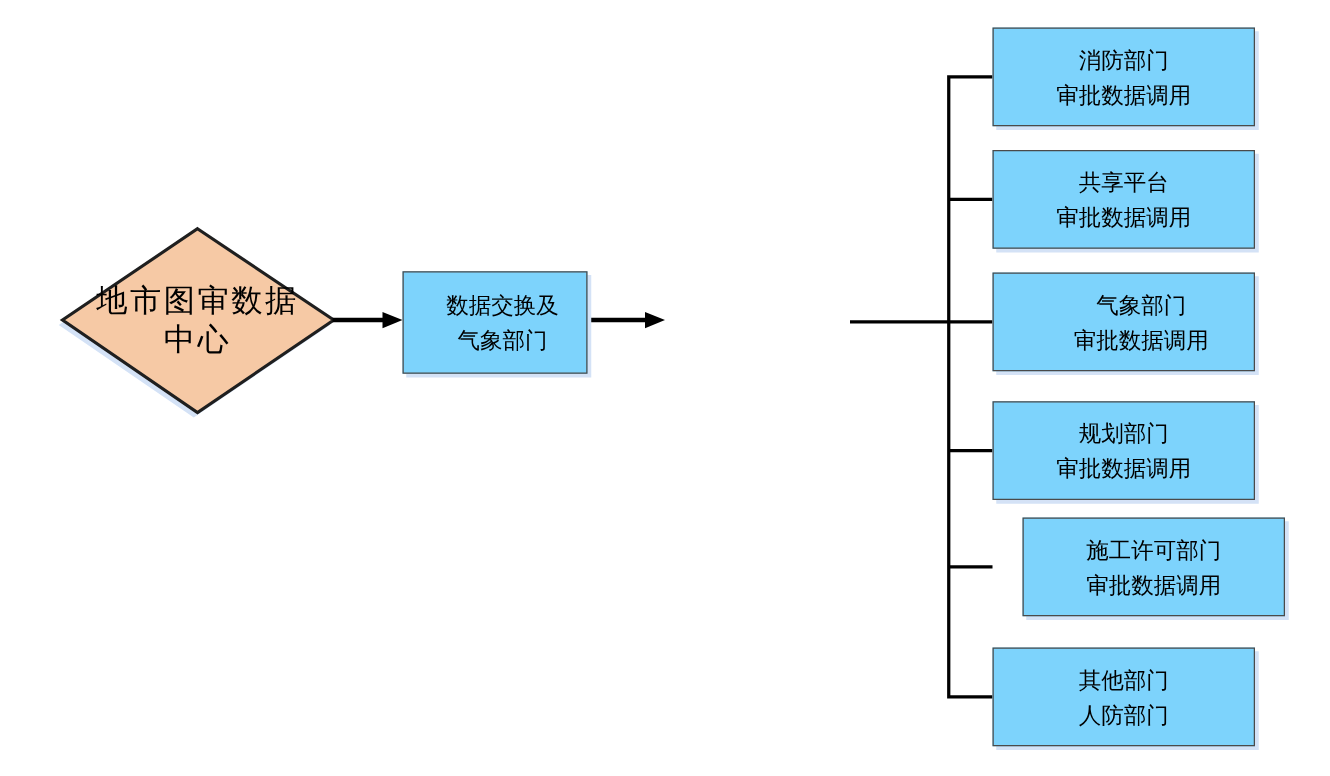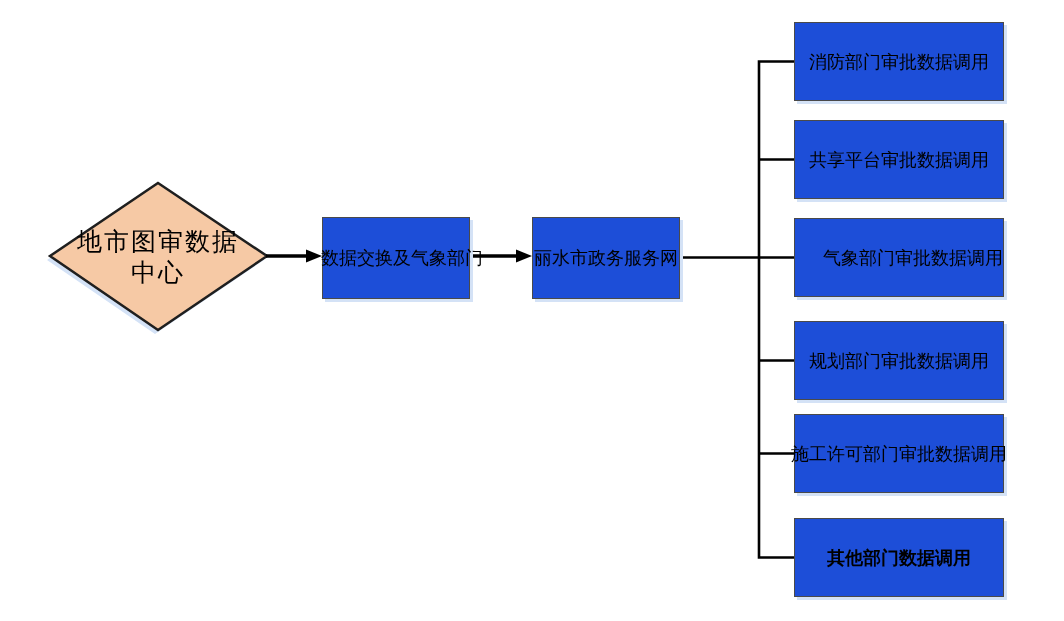--- a/index.html
+++ b/index.html
@@ -19,25 +19,25 @@
   .connector-layer {
     position: absolute;
     left: 0;
     top: 0;
     width: 1064px;
     height: 621px;
   }
   .node {
     position: absolute;
     box-sizing: border-box;
-    background: #1d4ed8;
+    background: #7dd3fc;
     border: 1.5px solid #4a4a4a;
     box-shadow: 3px 3px 0 #d4e2f6;
     display: flex;
-    flex-direction: row;
+    flex-direction: column;
     align-items: center;
     justify-content: center;
     text-align: center;
     font-size: 18px;
     line-height: 28px;
     white-space: nowrap;
   }
   .flow-node {
     width: 148px;
     height: 82px;
@@ -91,24 +91,20 @@
 
   <div class="diamond-label">
     <span>地市图审数据中心</span>
   </div>
 
   <div class="node flow-node" style="left:322px;padding-left:12px;">
     <div>数据交换及</div>
     <div>气象部门</div>
   </div>
 
-  <div class="node flow-node" style="left:532px;">
-    <div>丽水市政务</div>
-    <div>服务网</div>
-  </div>
 
   <div class="node dept-node" style="top:22px;">
     <div>消防部门</div>
     <div>审批数据调用</div>
   </div>
 
   <div class="node dept-node" style="top:120px;">
     <div>共享平台</div>
     <div>审批数据调用</div>
   </div>
@@ -116,23 +112,23 @@
   <div class="node dept-node" style="top:218px;padding-left:28px;">
     <div>气象部门</div>
     <div>审批数据调用</div>
   </div>
 
   <div class="node dept-node" style="top:321px;">
     <div>规划部门</div>
     <div>审批数据调用</div>
   </div>
 
-  <div class="node dept-node" style="top:414px;">
+  <div class="node dept-node" style="top:414px;margin-left:24px;">
     <div>施工许可部门</div>
     <div>审批数据调用</div>
   </div>
 
-  <div class="node dept-node" style="top:518px;font-weight:bold;">
+  <div class="node dept-node" style="top:518px;">
     <div>其他部门</div>
-    <div>数据调用</div>
+    <div>人防部门</div>
   </div>
 
 </div>
 
 </body></html>

